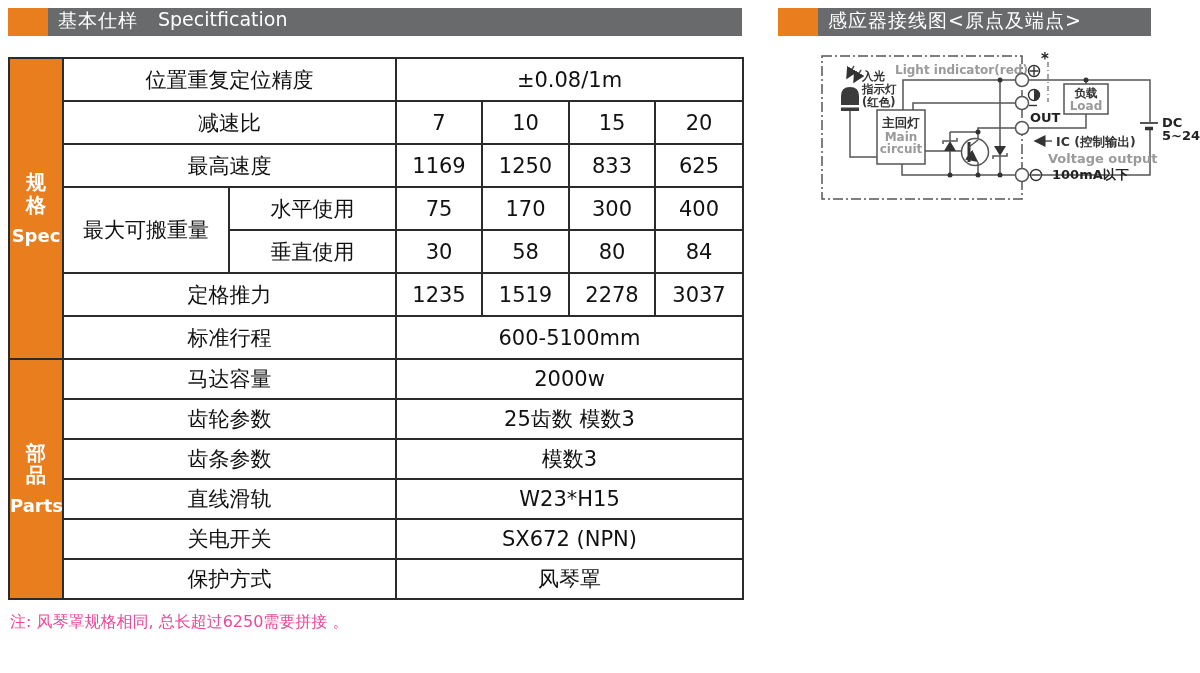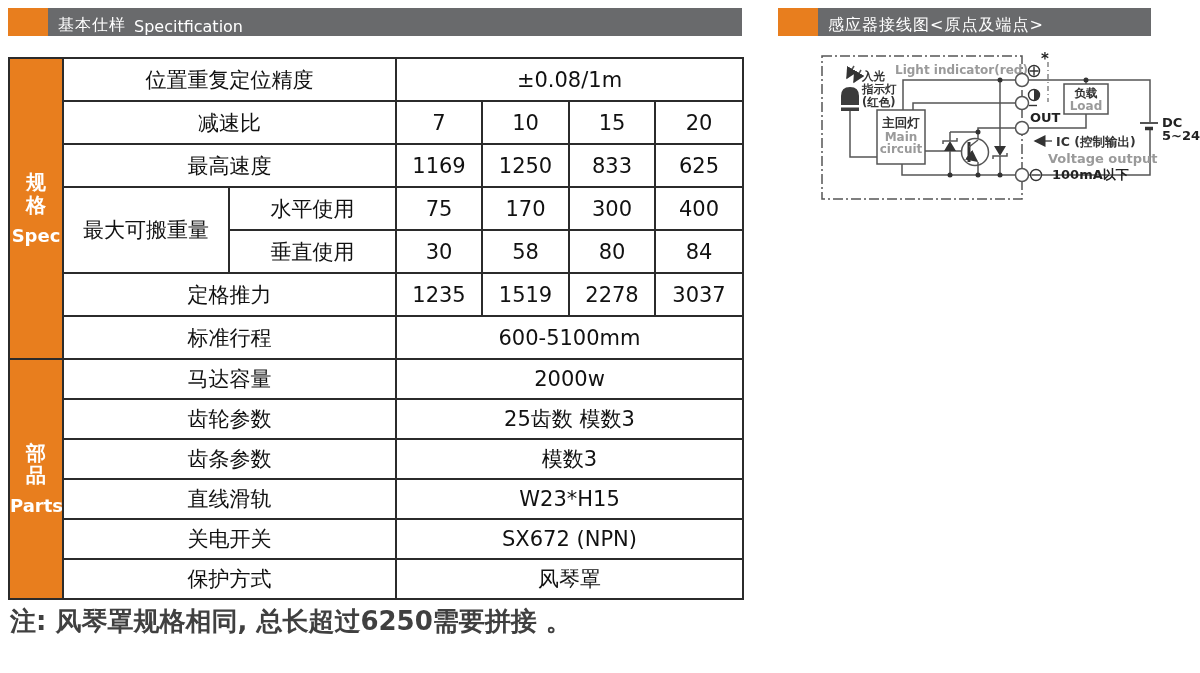--- a/index.html
+++ b/index.html
@@ -4,45 +4,45 @@
 <style>
   html,body{margin:0;padding:0;}
   body{
     width:1200px;height:673px;position:relative;background:#fff;
     font-family:"DejaVu Sans","Liberation Sans",sans-serif;
     color:#1a1a1a;overflow:hidden;
   }
   
   .hdr{position:absolute;top:8px;display:flex;height:28px;}
   .hdr-chip{width:40px;height:28px;background:#E87E1E;}
-  .hdr-bar{height:28px;background:#696A6C;color:#fff;display:flex;align-items:flex-end;
-           padding-left:10px;font-size:16px;white-space:nowrap;}
+  .hdr-bar{height:28px;background:#696A6C;color:#fff;display:flex;align-items:flex-start;
+           padding-left:10px;font-size:19px;white-space:nowrap;}
   .hdr-bar .zh{letter-spacing:1px;}
-  .hdr-bar .en{margin-left:8px;}
+  .hdr-bar .en{margin-left:20px;}
   #hdr-left{left:8px;}
   #hdr-left .hdr-bar{width:684px;}
   #hdr-right{left:778px;}
   #hdr-right .hdr-bar{width:323px;}
   
   table.spec{
     position:absolute;left:8px;top:57px;border-collapse:collapse;table-layout:fixed;
     width:734px;
   }
   table.spec td{border:2px solid #2B2B2B;text-align:center;vertical-align:middle;
     padding:0;font-size:21px;color:#111;overflow:hidden;}
   tr.s1 td{height:41px;}
   tr.s2 td{height:38px;}
   td.orange{background:#E87E1E;color:#fff;}
   .vlabel{width:34px;margin:0 auto;font-size:20px;line-height:1.12;font-weight:bold;
           word-break:break-all;text-align:center;color:#fff;}
   .vlabel-en{font-size:18px;font-weight:bold;color:#fff;text-align:center;margin-top:9px;}
   td.num{font-size:22px;}
   
-  .notes{position:absolute;left:10px;top:608px;color:#404040;font-size:26px;
-         font-weight:bold;line-height:27px;white-space:nowrap;}
+  .notes{position:absolute;left:10px;top:608px;color:#ec4899;font-size:16px;
+         font-weight:normal;line-height:27px;white-space:nowrap;}
   
   svg{position:absolute;left:810px;top:45px;}
   .wire{stroke:#555;stroke-width:1.5;fill:none;}
   .wire2{stroke:#555;stroke-width:2;fill:none;}
   .boxline{stroke:#555;stroke-width:1.5;fill:#fff;}
   .dashbox{stroke:#555;stroke-width:1.5;fill:none;stroke-dasharray:10 3 2 3;}
   .dashline{stroke:#666;stroke-width:1.2;fill:none;stroke-dasharray:5 3 1 3;}
   .dk{fill:#333;}
   .d-zh{font-size:11.5px;font-weight:bold;fill:#333;}
   .d-en{font-size:12px;fill:#9a9a9a;font-weight:bold;}

